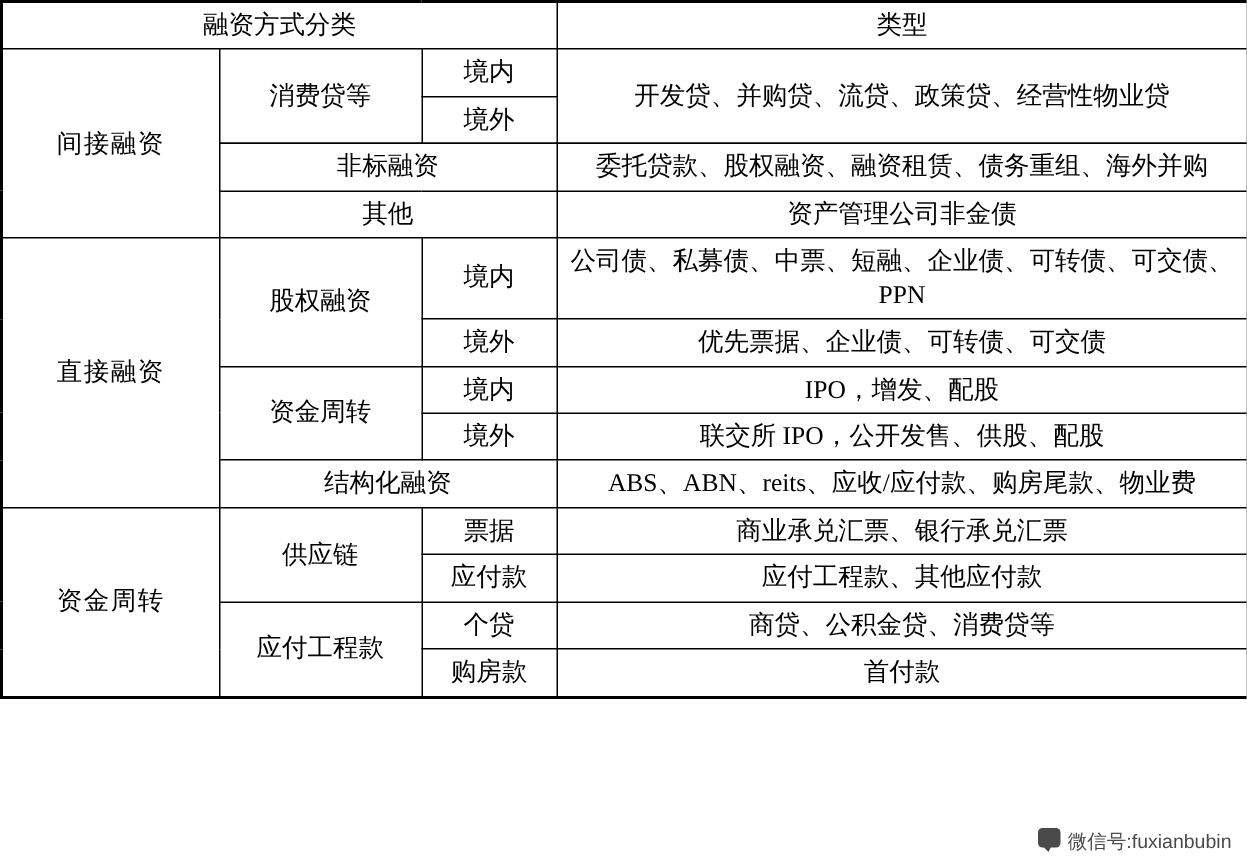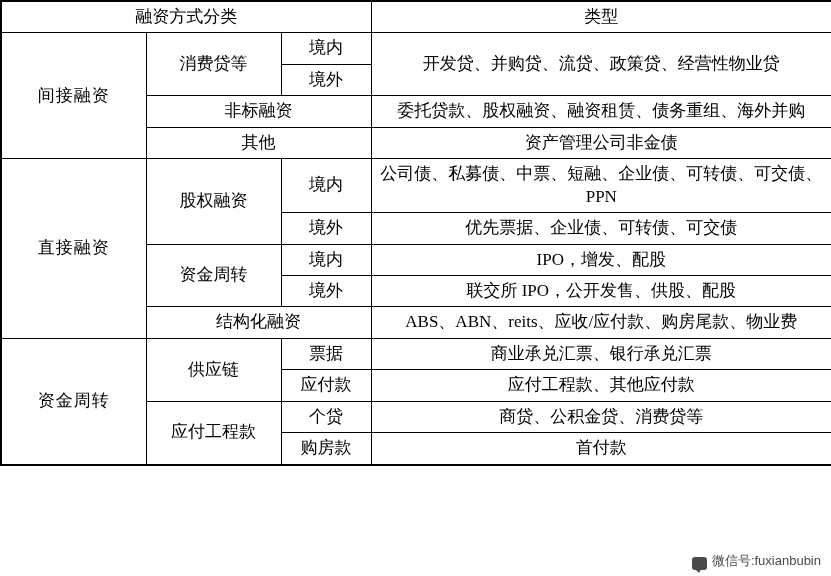--- a/index.html
+++ b/index.html
@@ -53,21 +53,21 @@
     border-left: 2px solid #000;
     border-right: 2px solid #000;
     border-top: 2px solid #000;
     border-bottom: 2px solid #000;
   }
   .watermark {
     position: absolute;
     right: 6px;
     bottom: 4px;
     display: flex;
-    align-items: flex-end;
+    align-items: flex-start;
     gap: 5px;
     font-family: "Liberation Sans", sans-serif;
     font-size: 13px;
     color: #4a4a4a;
     background: rgba(255,255,255,0.9);
     padding: 2px 4px;
   }
   .wm-icon {
     width: 15px;
     height: 13px;

